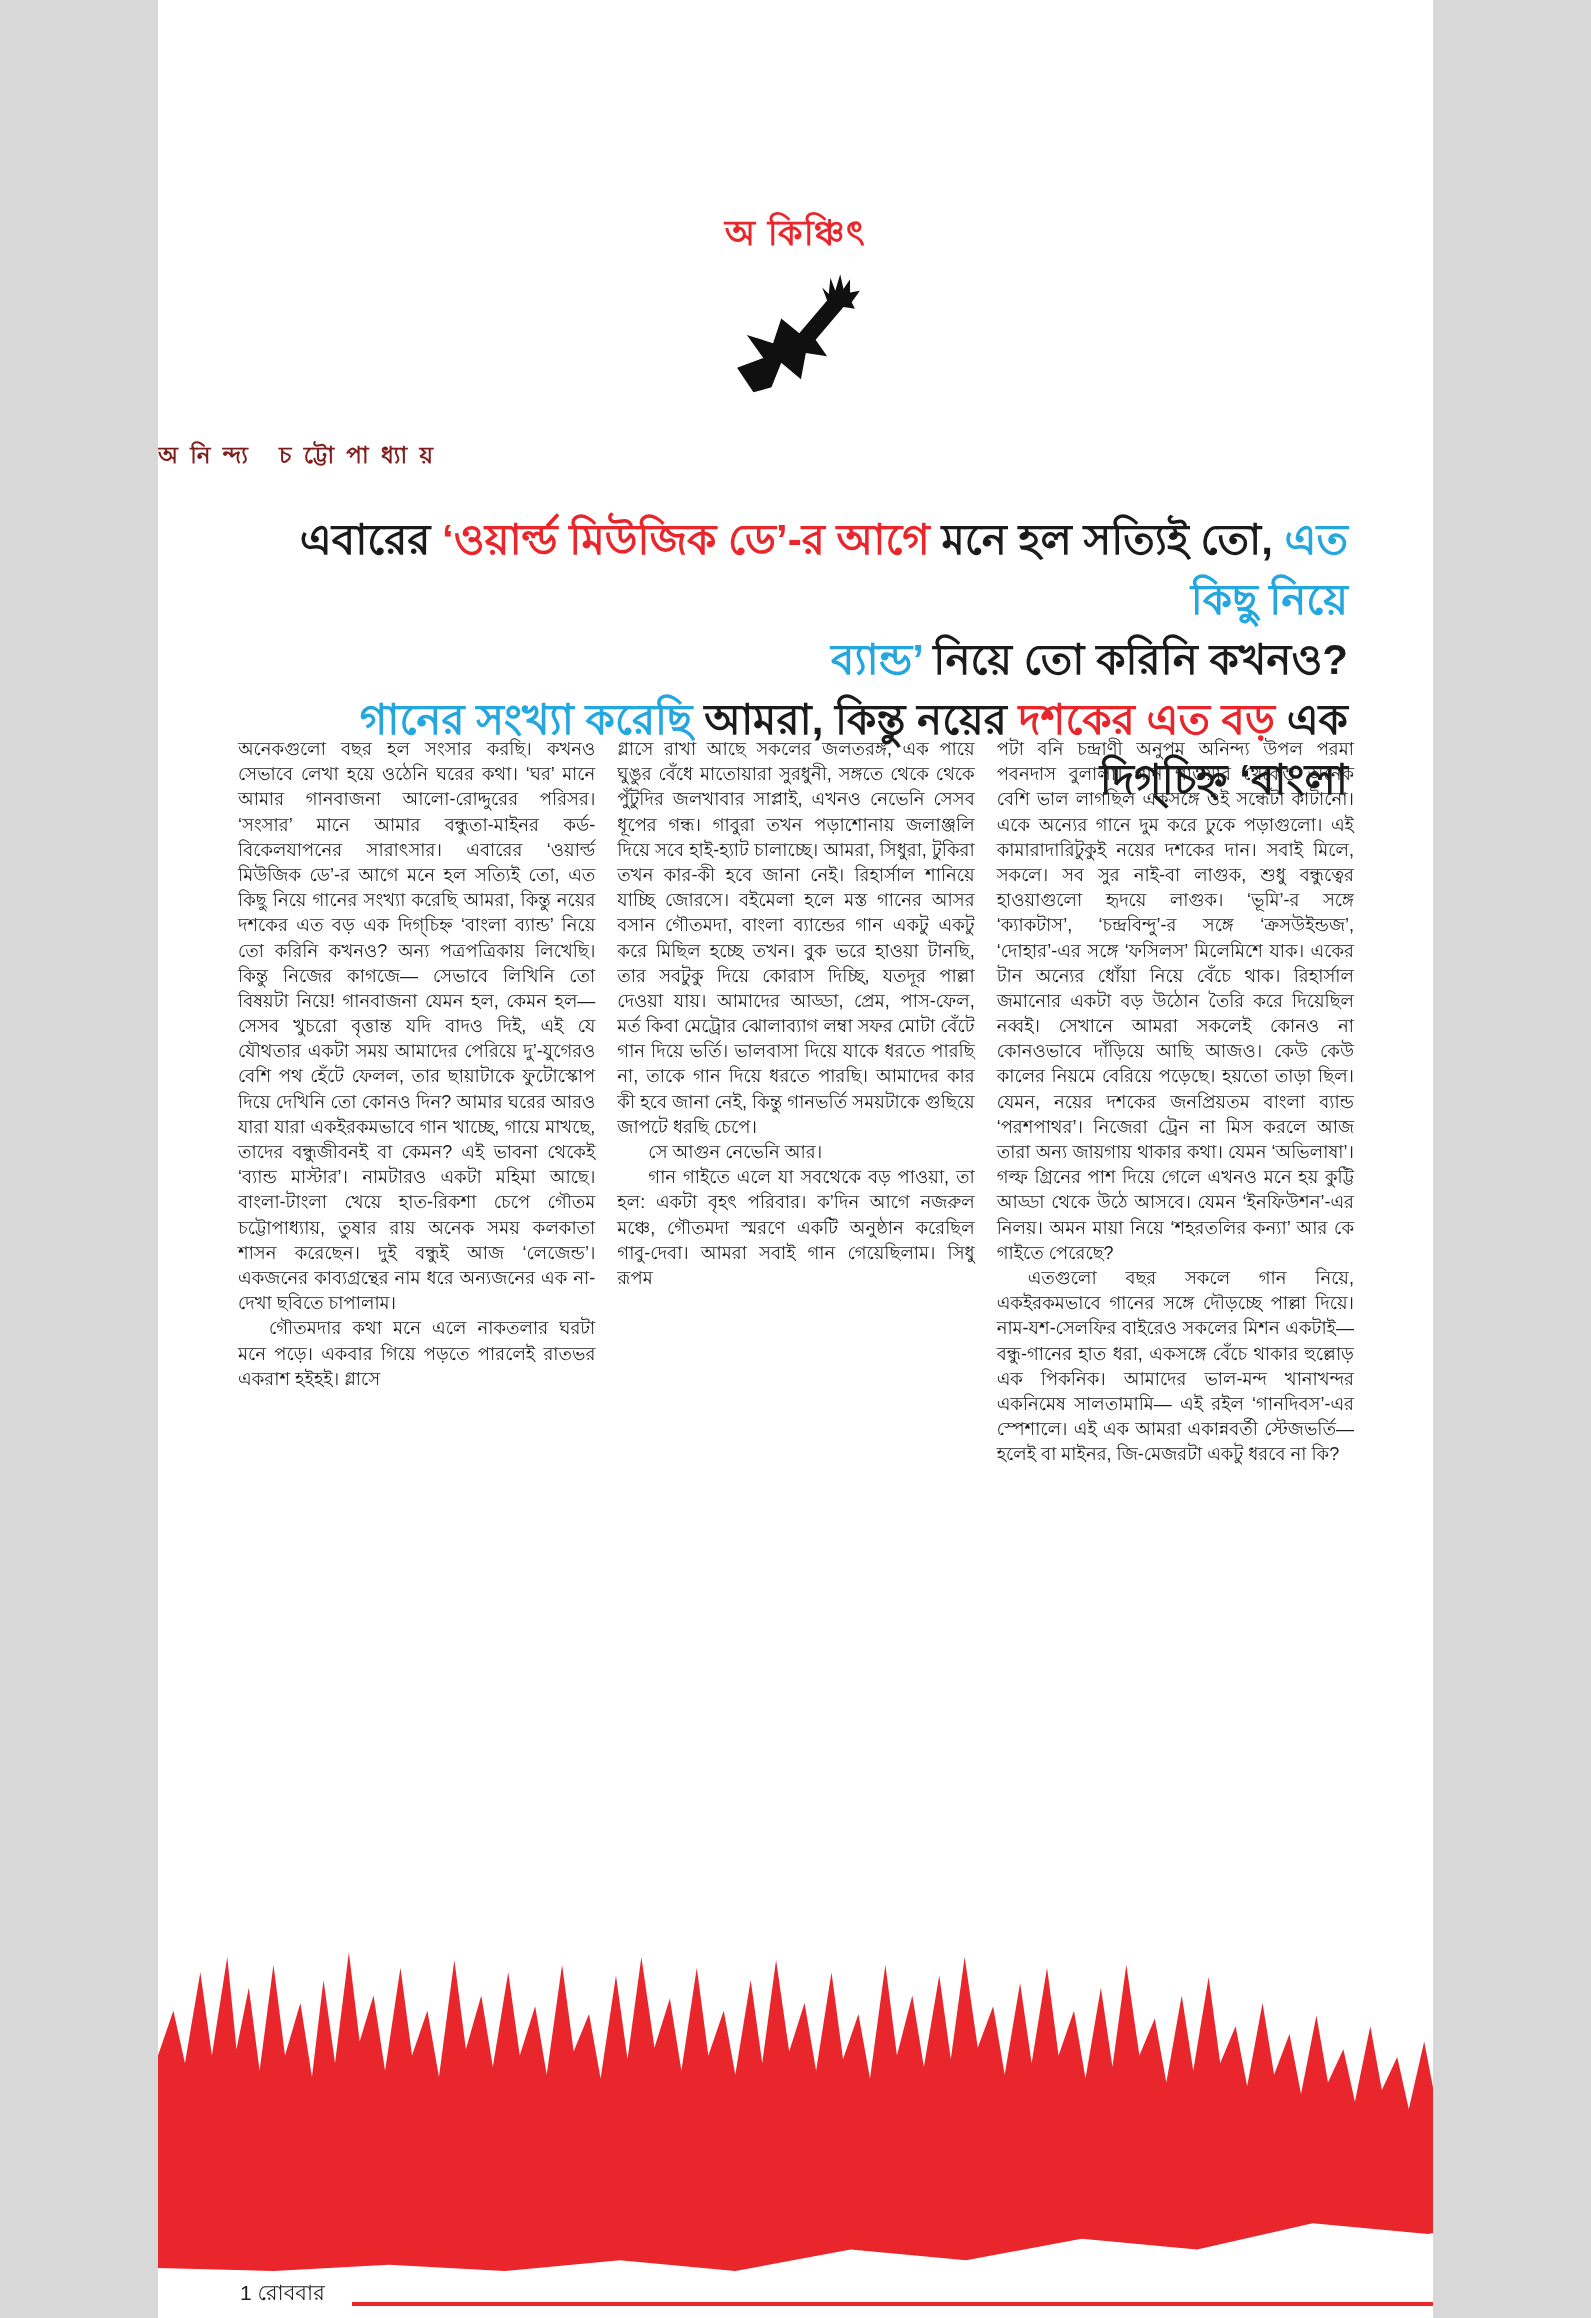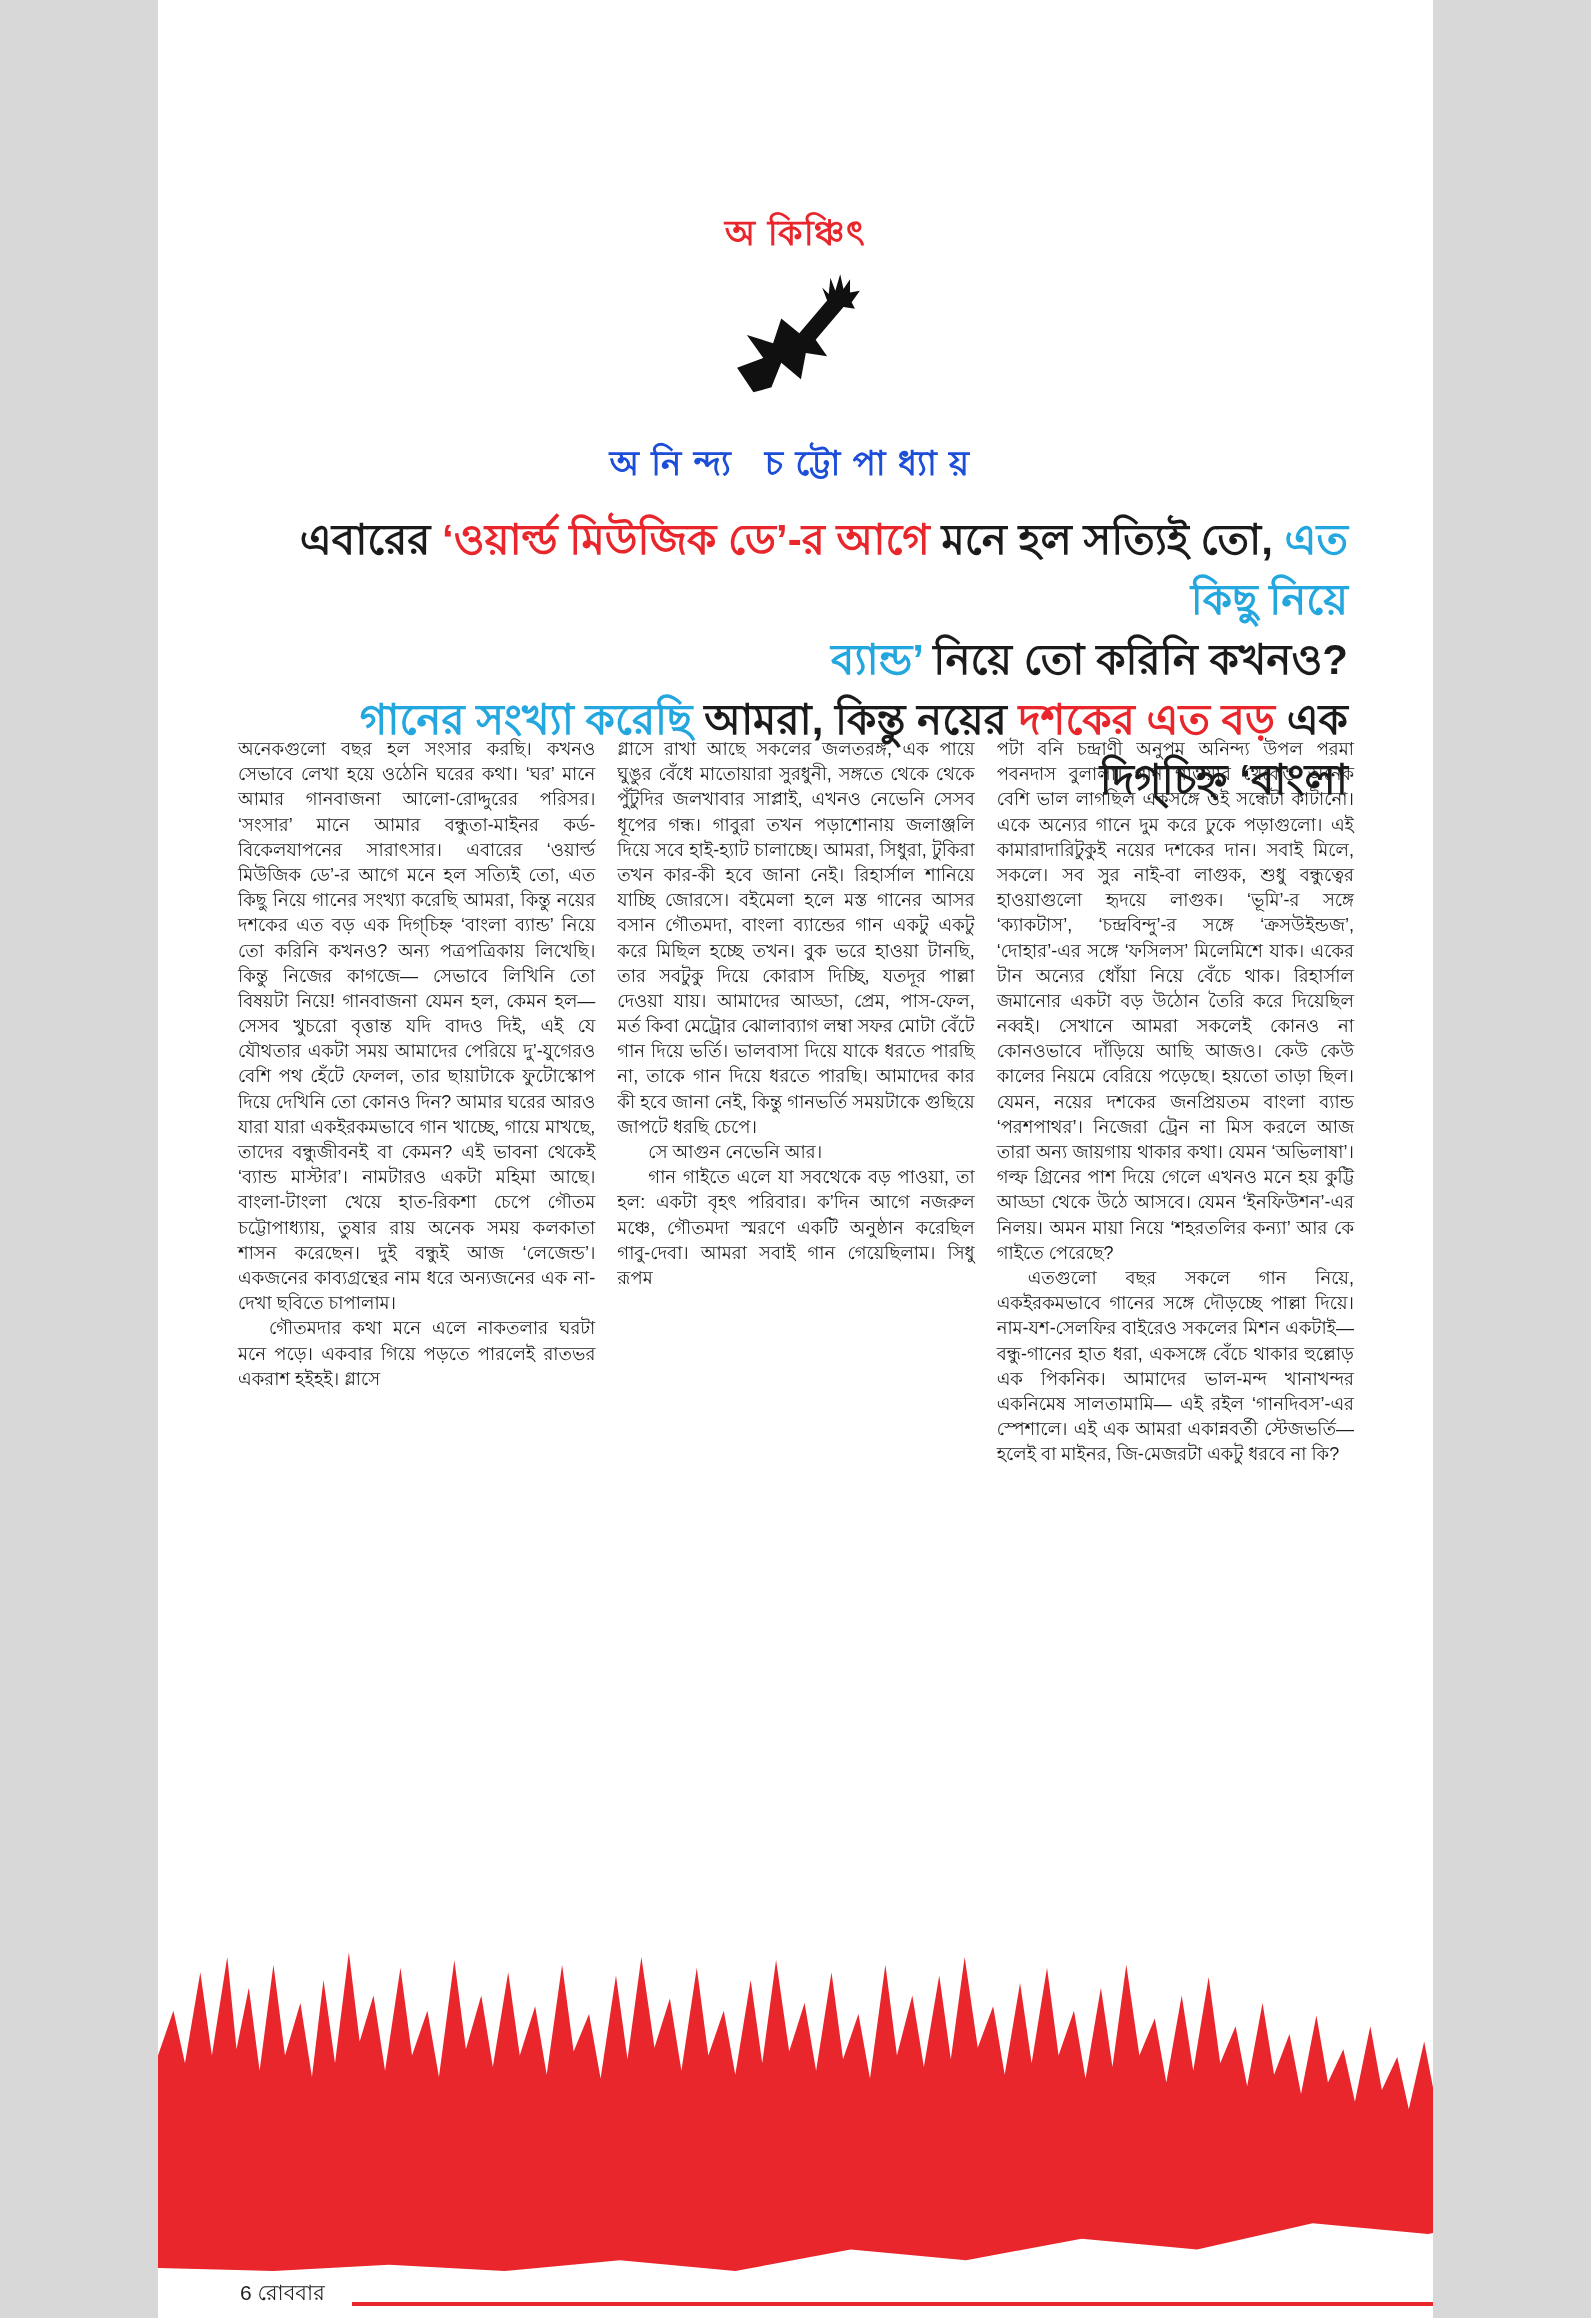--- a/index.html
+++ b/index.html
@@ -20,24 +20,23 @@
     color:#e8262b;
     letter-spacing:1.5px;
   }
   .illustration{
     position:absolute;top:271px;left:50%;
     transform:translateX(-50%);
     width:131px;height:123px;
   }
   .author{
     position:absolute;top:437px;left:0;right:0;
-    text-align:center;
-    font-size:34px;font-weight:600;
+    font-size:23px;font-weight:600;
     letter-spacing:12.3px;
-    color:#1d4ed8;
+    color:#7f1d1d;
   }
   
   .headline{
     position:absolute;top:510px;left:85px;right:85px;
     margin:0;
     text-align:right;
     font-size:42px;font-weight:bold;
     line-height:1.43;
     color:#1b1b1b;
   }
@@ -137,17 +136,17 @@
         L1310,185 L1330,72 L1345,170 L1365,48 L1380,160 L1400,112 L1415,190 L1435,82 L1450,175
         L1470,122 L1485,200 L1505,98 L1520,185 L1540,142 L1555,210 L1575,112 L1590,195 L1610,152
         L1625,220 L1645,132 L1660,210 L1680,172 L1695,235 L1715,152 L1730,225 L1750,186 L1765,250
         L1785,172 L1800,240 L1820,202 L1835,265 L1855,192 L1870,255 L1890,222 L1905,280 L1925,212
         L1940,270 L1960,242 L1975,295 L1995,232 L2010,285 L2030,262 L2045,300 L2067,282
         L2067,335 L1950,362 L1800,348 L1650,382 L1500,368 L1350,402 L1200,388 L1050,416
         L900,402 L750,430 L600,416 L450,430 L300,422 L150,430 L0,426 Z"></path>
     </svg>
   </div>
 
-  <div class="footer">6 রোববার</div>
+  <div class="footer">1 রোববার</div>
   <div class="bottom-rule"></div>
 
 </div>
 
 
 </body></html>

